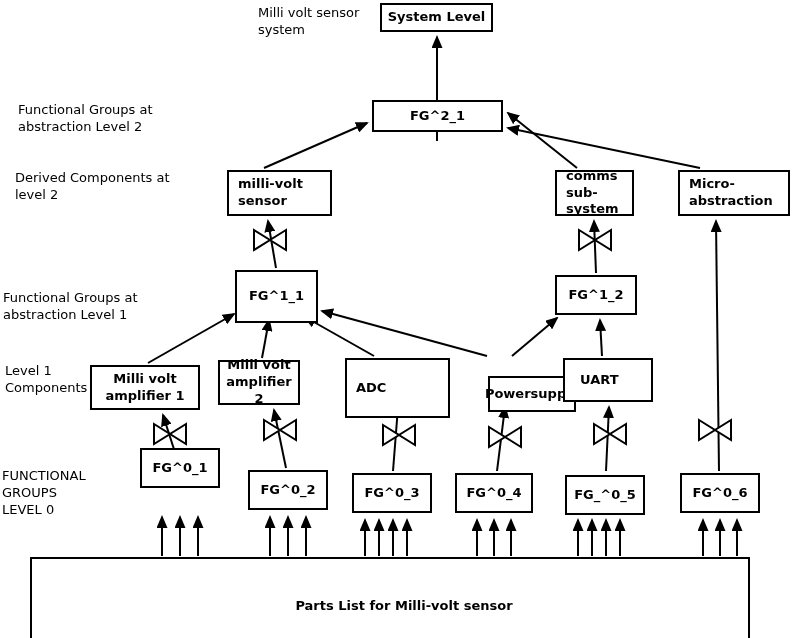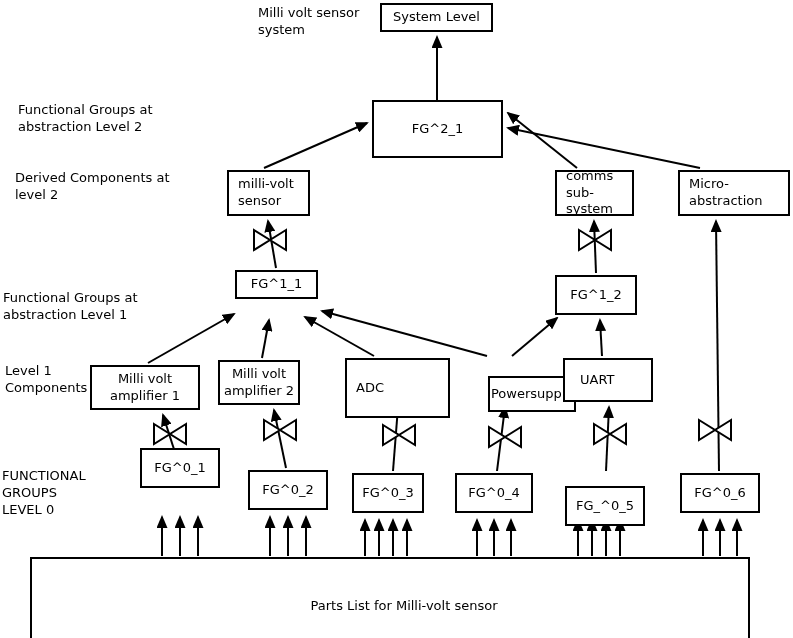--- a/index.html
+++ b/index.html
@@ -4,21 +4,21 @@
 <style>
   html,body{margin:0;padding:0;background:#ffffff;}
   .canvas{
     position:relative;width:793px;height:638px;background:#ffffff;
     font-family:"DejaVu Sans","Liberation Sans",sans-serif;
     font-size:13px;color:#000000;overflow:hidden;
   }
   .wires{position:absolute;left:0;top:0;}
   .node{
     position:absolute;border:2px solid #000;background:#ffffff;
-    box-sizing:border-box;display:flex;align-items:center;justify-content:center;
+    box-sizing:border-box;display:flex;align-items:center;justify-content:center;font-weight:bold;
   }
   .node .nlabel{white-space:pre-line;text-align:center;line-height:1.3;}
   .node.al{justify-content:flex-start;padding-left:9px;}
   .node.al .nlabel{text-align:left;}
   .slabel{position:absolute;white-space:pre-line;line-height:1.32;}
 </style>
 </head>
 <body>
 
 <div class="canvas">
@@ -98,36 +98,36 @@
 abstraction Level 1</div>
   <div class="slabel" style="left:5px;top:362px;">Level 1
 Components</div>
   <div class="slabel" style="left:2px;top:467px;">FUNCTIONAL
 GROUPS
 LEVEL 0</div>
 
   <div class="node" style="left:380px;top:3px;width:113px;height:29px;">
     <span class="nlabel">System Level</span>
   </div>
-  <div class="node" style="left:372px;top:100px;width:131px;height:58px;">
+  <div class="node" style="left:372px;top:100px;width:131px;height:32px;">
     <span class="nlabel">FG^2_1</span>
   </div>
-  <div class="node al" style="left:227px;top:170px;width:83px;height:46px;">
+  <div class="node al" style="left:227px;top:170px;width:105px;height:46px;">
     <span class="nlabel">milli-volt
 sensor</span>
   </div>
   <div class="node al" style="left:555px;top:170px;width:79px;height:46px;">
     <span class="nlabel">comms
 sub-system</span>
   </div>
   <div class="node al" style="left:678px;top:170px;width:112px;height:46px;">
     <span class="nlabel">Micro-
 abstraction</span>
   </div>
-  <div class="node" style="left:235px;top:270px;width:83px;height:29px;">
+  <div class="node" style="left:235px;top:270px;width:83px;height:53px;">
     <span class="nlabel">FG^1_1</span>
   </div>
   <div class="node" style="left:555px;top:275px;width:82px;height:40px;align-items:center;">
     <span class="nlabel">FG^1_2</span>
   </div>
   <div class="node" style="left:90px;top:365px;width:110px;height:45px;">
     <span class="nlabel">Milli volt
 amplifier 1</span>
   </div>
   <div class="node" style="left:218px;top:360px;width:82px;height:45px;">
@@ -142,27 +142,27 @@
   </div>
   <div class="node al" style="left:563px;top:358px;width:90px;height:44px;padding-left:15px;">
     <span class="nlabel">UART</span>
   </div>
   <div class="node" style="left:140px;top:448px;width:80px;height:40px;">
     <span class="nlabel">FG^0_1</span>
   </div>
   <div class="node" style="left:248px;top:470px;width:80px;height:40px;">
     <span class="nlabel">FG^0_2</span>
   </div>
-  <div class="node" style="left:352px;top:473px;width:72px;height:40px;">
+  <div class="node" style="left:352px;top:473px;width:80px;height:40px;">
     <span class="nlabel">FG^0_3</span>
   </div>
   <div class="node" style="left:455px;top:473px;width:78px;height:40px;">
     <span class="nlabel">FG^0_4</span>
   </div>
-  <div class="node" style="left:565px;top:486px;width:80px;height:40px;">
+  <div class="node" style="left:565px;top:475px;width:80px;height:40px;">
     <span class="nlabel">FG_^0_5</span>
   </div>
   <div class="node" style="left:680px;top:473px;width:80px;height:40px;">
     <span class="nlabel">FG^0_6</span>
   </div>
   <div class="node" style="left:30px;top:557px;width:720px;height:98px;padding-left:28px;">
     <span class="nlabel">Parts List for Milli-volt sensor</span>
   </div>
 
 </div>

